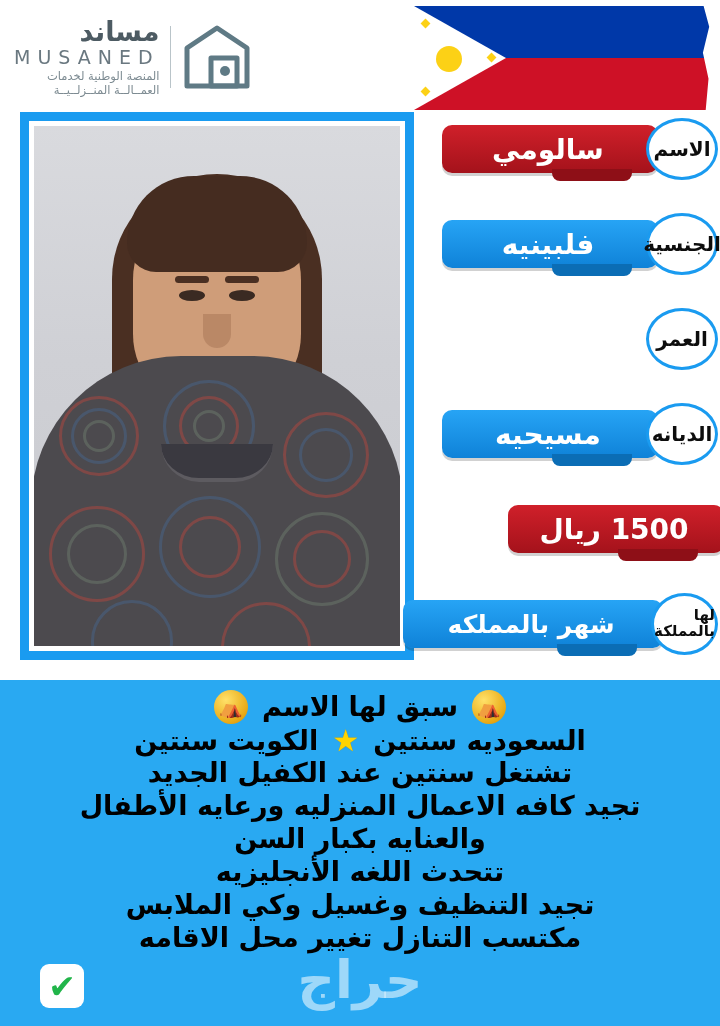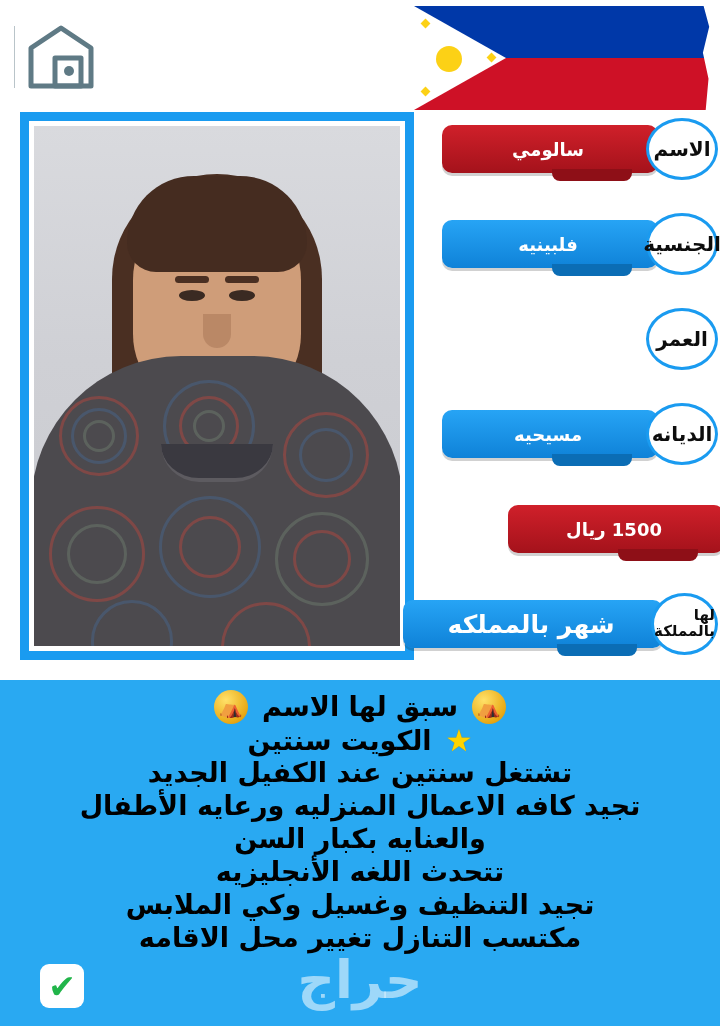--- a/index.html
+++ b/index.html
@@ -293,21 +293,21 @@
     z-index: 2;
     margin-right: -12px;
     height: 48px;
     min-width: 168px;
     padding: 0 26px 0 22px;
     border-radius: 10px;
     display: flex;
     align-items: center;
     justify-content: center;
     color: #ffffff;
-    font-size: 18px;
+    font-size: 28px;
     font-weight: 700;
     white-space: nowrap;
     box-shadow: 0 3px 0 rgba(0,0,0,0.18);
   }
   .row-value.red {
     background: linear-gradient(180deg, #d0202a 0%, #a4121b 100%);
   }
   .row-value.blue {
     background: linear-gradient(180deg, #27a4f5 0%, #0f82d8 100%);
   }
@@ -407,20 +407,26 @@
       <div class="flag-red"></div>
       <div class="flag-tri"></div>
       <div class="flag-sun"></div>
       <div class="flag-star" style="left:8px; top:14px;"></div>
       <div class="flag-star" style="left:8px; top:82px;"></div>
       <div class="flag-star" style="left:74px; top:48px;"></div>
       <div class="flag-edge"></div>
     </div>
 
     <div class="logo">
+      <div class="logo-text">
+        <div class="logo-ar">مساند</div>
+        <div class="logo-en">MUSANED</div>
+        <div class="logo-sub1">المنصة الوطنية لخدمات</div>
+        <div class="logo-sub2">العمــالــة المنــزلــيــة</div>
+      </div>
       <div class="logo-divider"></div>
       <div class="logo-mark">
         <svg width="72" height="66" viewBox="0 0 72 66" xmlns="http://www.w3.org/2000/svg">
           <path d="M6 24 L36 4 L66 24 L66 62 L6 62 Z" fill="none" stroke="#5f7a85" stroke-width="5" stroke-linejoin="round"></path>
           <path d="M30 34 L56 34 L56 62 L30 62 Z" fill="none" stroke="#5f7a85" stroke-width="5" stroke-linejoin="round"></path>
           <circle cx="44" cy="47" r="5" fill="#5f7a85"></circle>
         </svg>
       </div>
     </div>
 
@@ -511,20 +517,21 @@
 
   <div class="bottom">
 
     <div class="b-line">
       <span class="medal">⛺</span>
       <span>سبق لها الاسم</span>
       <span class="medal">⛺</span>
     </div>
 
     <div class="b-line tight">
+      <span>السعوديه سنتين</span>
       <span class="star">★</span>
       <span>الكويت سنتين</span>
     </div>
 
     <div class="b-line tight">تشتغل سنتين عند الكفيل الجديد</div>
     <div class="b-line tight">تجيد كافه الاعمال المنزليه ورعايه الأطفال</div>
     <div class="b-line tight">والعنايه بكبار السن</div>
     <div class="b-line tight">تتحدث اللغه الأنجليزيه</div>
     <div class="b-line tight">تجيد التنظيف وغسيل وكي الملابس</div>
     <div class="b-line tight">مكتسب التنازل تغيير محل الاقامه</div>

